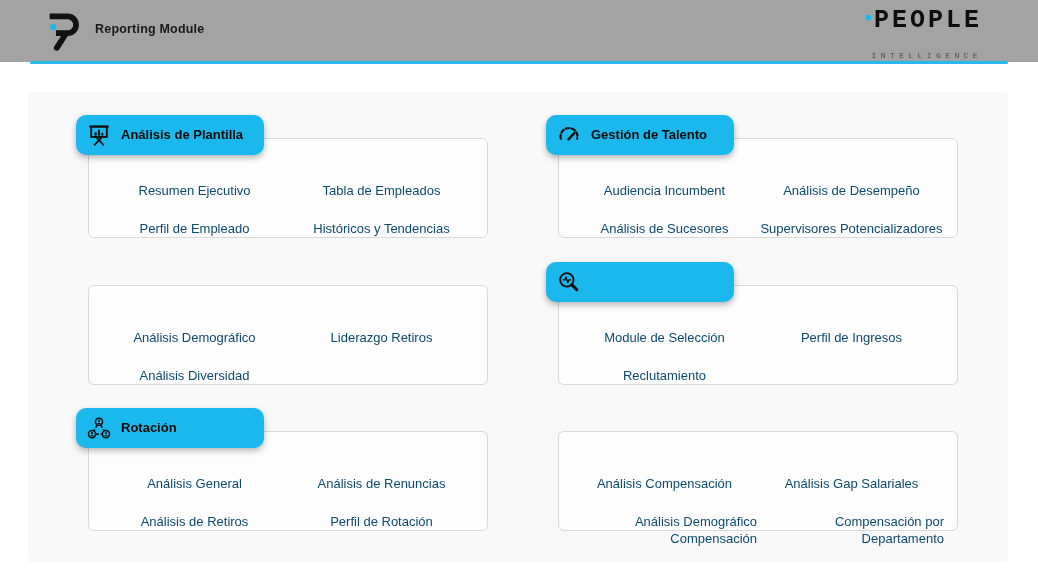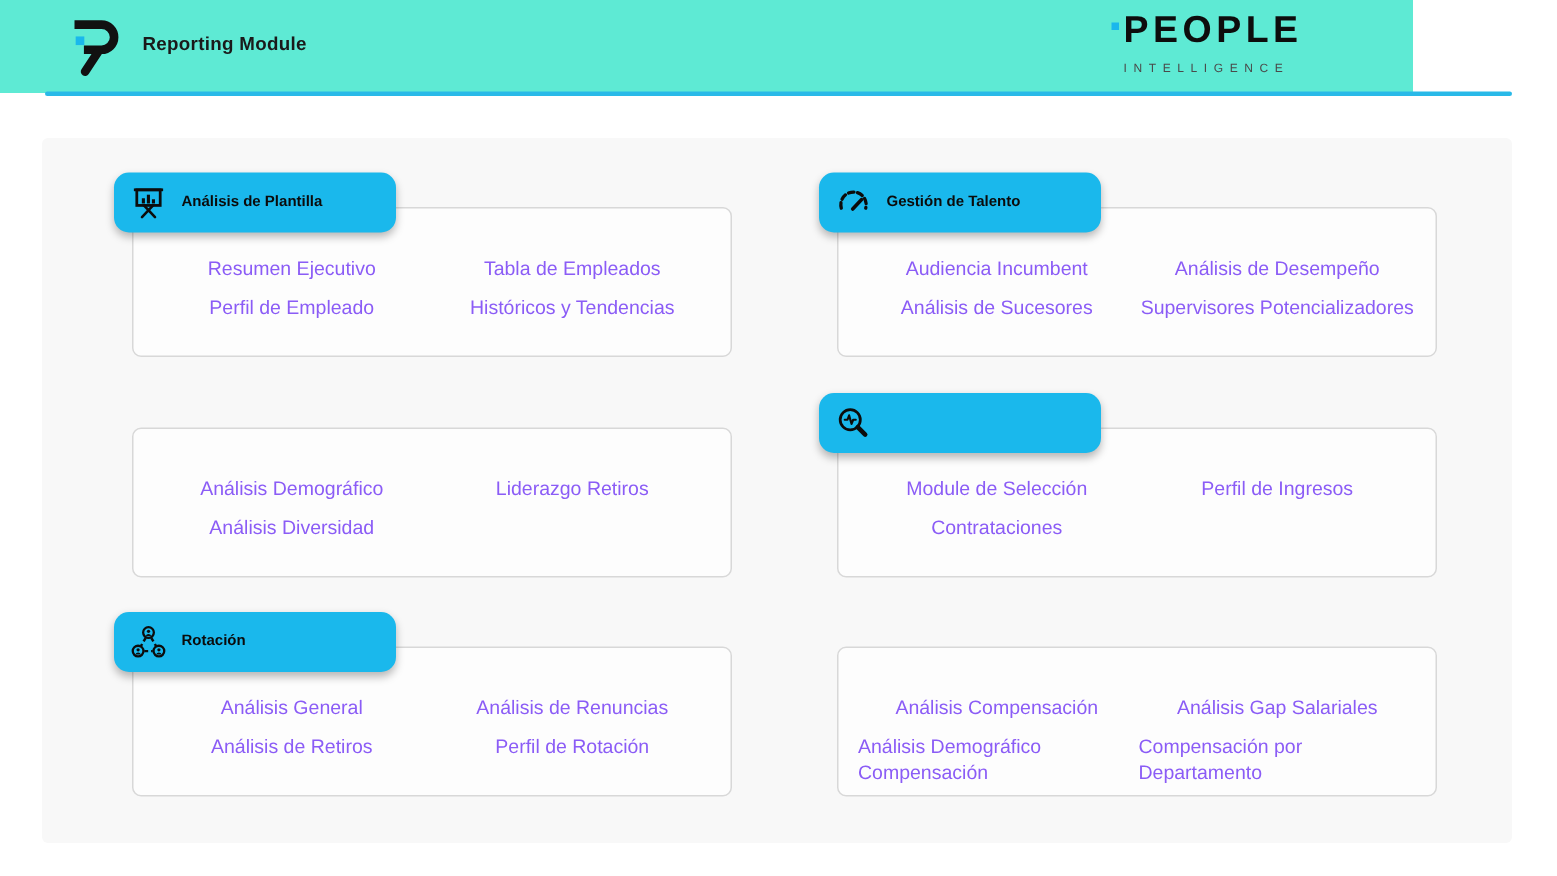--- a/index.html
+++ b/index.html
@@ -1,50 +1,50 @@
 <!DOCTYPE html>
 <html style="--accent: #1ab8ec; --divider: #29b9e8;"><head>
 <meta charset="utf-8">
 <style>
   * { margin:0; padding:0; box-sizing:border-box; }
   html,body { width:1038px; height:584px; background:#ffffff; overflow:hidden;
               font-family:"Liberation Sans", sans-serif; }
 
   
-  .topbar { position:absolute; left:0; top:0; width:942px; height:62px; background:#5eead4; }
+  .topbar { position:absolute; left:0; top:0; width:1038px; height:62px; background:#a3a3a3; }
   .logo-r { position:absolute; left:40px; top:6px; width:46px; height:46px; }
   .app-title { position:absolute; left:95px; top:22px; font-size:12.5px; font-weight:600;
                color:#1a1a1a; letter-spacing:.2px; }
-  .brand { position:absolute; right:33px; top:8px; width:160px; text-align:left; }
+  .brand { position:absolute; right:56px; top:8px; width:160px; text-align:right;font-family:Liberation Mono, monospace; }
   .brand-main { position:relative; display:inline-block; font-size:25px; font-weight:800;
                 letter-spacing:3px; color:#0d0d0d; line-height:1; font-stretch:condensed; }
   .brand-sq { position:absolute; left:-8px; top:7px; width:5px; height:5px; background:var(--accent); }
-  .brand-sub { margin-top:8px; font-size:8px; font-weight:500; letter-spacing:4.4px;
+  .brand-sub { margin-top:18px; font-size:8px; font-weight:500; letter-spacing:4.4px;
                color:#4a4a4a; }
   .divider { position:absolute; left:30px; top:61px; width:978px; height:3px;
              background:var(--divider); border-radius:2px; }
 
   
   .panel { position:absolute; left:28px; top:92px; width:980px; height:470px;
            background:#f8f8f8; border-radius:4px; }
 
   
   .card { position:absolute; width:400px; height:100px; background:#fdfdfd;
           border:1px solid #d8d8d8; border-radius:6px; }
   .badge { position:absolute; left:-13px; top:-24px; width:188px; min-height:40px;
            background:var(--accent); border-radius:10px; display:flex; align-items:center;
            gap:9px; padding:7px 10px; box-shadow:0 3px 6px rgba(0,0,0,.28); cursor:pointer; }
   .badge .icon { flex:0 0 26px; width:26px; height:26px; display:flex;
                  align-items:center; justify-content:center; }
   .badge .icon svg { width:26px; height:26px; }
-  .badge-title { font-size:10px; font-weight:700; color:#0b0b0b; line-height:1.25; }
+  .badge-title { font-size:13px; font-weight:700; color:#0b0b0b; line-height:1.25; }
   .links { display:grid; grid-template-columns:1fr 1fr; row-gap:10px;
            padding:32px 12px 10px 12px; }
-  .link { text-align:left; font-size:13px; color:#8b5cf6; line-height:1.25;
-          max-width:185px; justify-self:center; cursor:pointer; }
+  .link { text-align:right; font-size:13px; color:#0c4a6e; line-height:1.25;
+          max-width:185px; justify-self:center; cursor:pointer;margin-top:12px; }
 </style>
 </head>
 <body>
 
 <div class="topbar">
   <span class="logo-r">
     <svg viewBox="0 0 44 44">
       <path d="M12 10 h14.5 a8 8 0 0 1 0 16 h-8.5" fill="none" stroke="#111" stroke-width="5.5" stroke-linecap="square"></path>
       <path d="M24.5 27 L16 40" fill="none" stroke="#111" stroke-width="5.5" stroke-linecap="round"></path>
       <rect x="10" y="17.5" width="5.5" height="5.5" fill="#1ab8ec"></rect>
@@ -110,21 +110,21 @@
           <svg viewBox="0 0 24 24">
             <circle cx="10" cy="10" r="6.2" fill="none" stroke="#0c0c0c" stroke-width="1.7"></circle>
             <path d="M6.6 10 h1.7 l1 -2.7 l1.5 5.3 l1 -2.6 h1.6" fill="none" stroke="#0c0c0c" stroke-width="1.3" stroke-linejoin="round" stroke-linecap="round"></path>
             <path d="M14.6 14.6 L19.2 19.2" fill="none" stroke="#0c0c0c" stroke-width="2.8" stroke-linecap="round"></path>
           </svg>
         </span>
       </div>
       <div class="links">
         <div class="link">Module de Selección</div>
         <div class="link">Perfil de Ingresos</div>
-        <div class="link">Contrataciones</div>
+        <div class="link">Reclutamiento</div>
       </div>
     </div>
     <div class="card" style="left: 60px; top: 339px;">
       <div class="badge">
         <span class="icon">
           <svg viewBox="0 0 24 24">
             <path d="M10.2 9.6 L7.4 14.4 M13.8 9.6 L16.6 14.4 M9.4 17.6 H14.6" fill="none" stroke="#0c0c0c" stroke-width="1.5" stroke-dasharray="2.4 1.8"></path>
             <circle cx="12" cy="6.2" r="3.3" fill="none" stroke="#0c0c0c" stroke-width="1.4"></circle>
             <circle cx="12" cy="5.4" r="1" fill="#0c0c0c"></circle>
             <path d="M10.3 8.3 a1.8 1.8 0 0 1 3.4 0 z" fill="#0c0c0c"></path>

